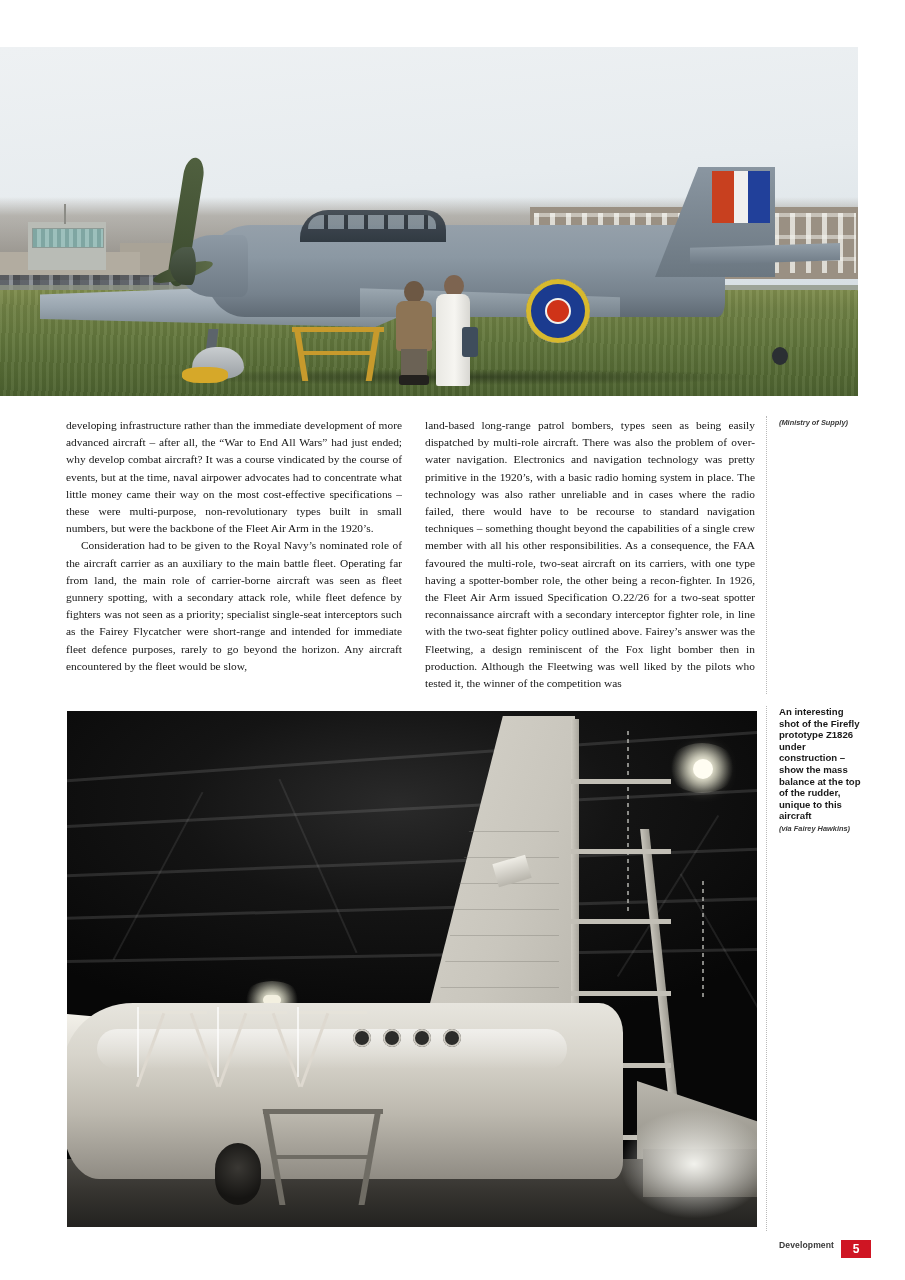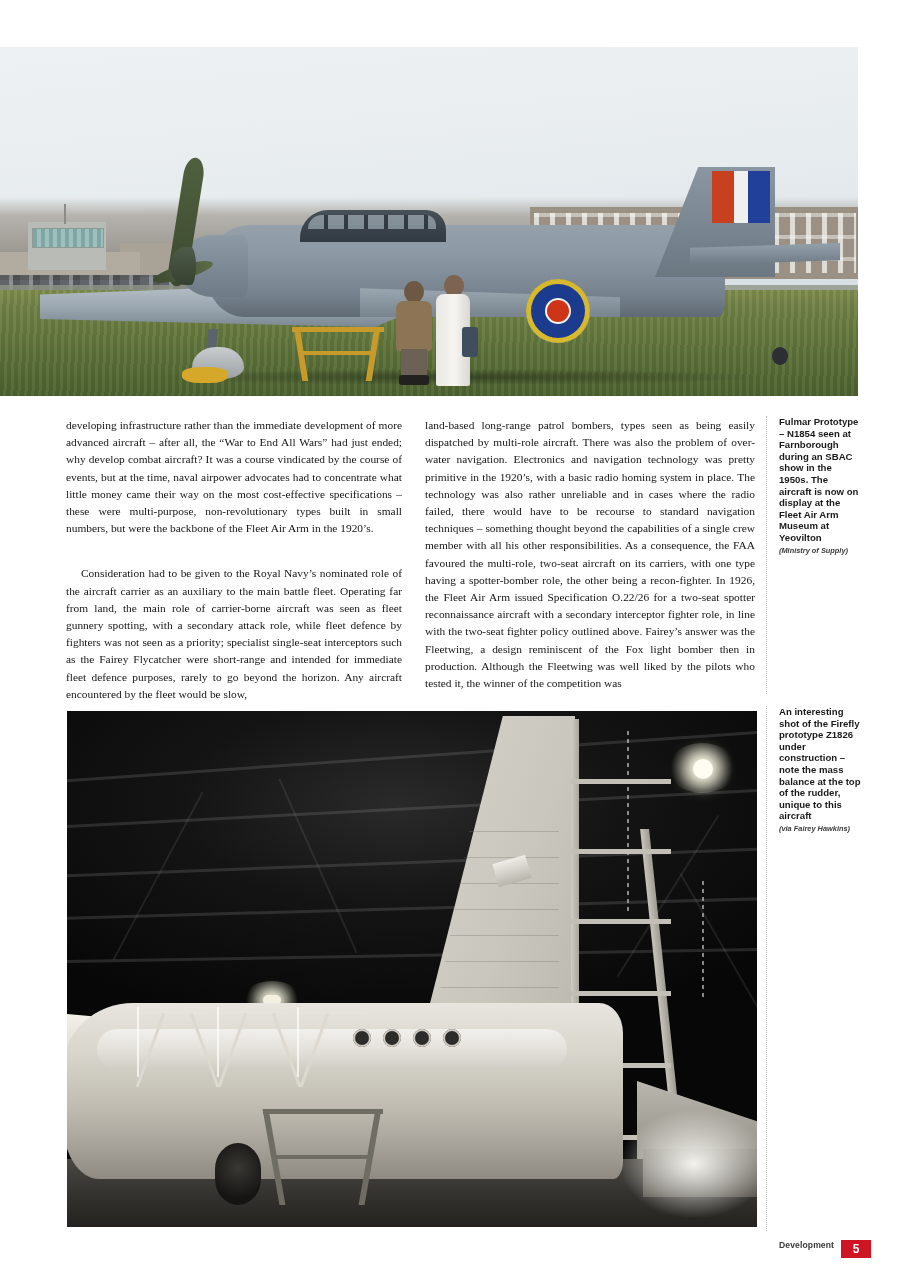--- a/index.html
+++ b/index.html
@@ -93,21 +93,21 @@
   .man-b .bag{position:absolute;left:26px;top:52px;width:16px;height:30px;background:#3f4d5c;border-radius:3px;}
   .shadow-ac{position:absolute;left:150px;top:322px;width:620px;height:16px;
        background:radial-gradient(ellipse at center,rgba(30,38,22,.55),rgba(30,38,22,0) 72%);}
 
   
   .col{position:absolute;font-size:11.4px;line-height:17.2px;text-align:justify;
        -webkit-hyphens:auto;hyphens:auto;color:#141414;}
   #col-left{left:66px;top:417px;width:336px;}
   #col-right{left:425px;top:417px;width:330px;}
   .col p{margin:0;}
-  .col p+p{text-indent:15px;margin-top:28px;}
+  .col p+p{text-indent:15px;}
 
   
   #rule-top{position:absolute;left:766px;top:416px;width:0;height:278px;
        border-left:1px dotted #b9b9b9;}
   #rule-bot{position:absolute;left:766px;top:706px;width:0;height:525px;
        border-left:1px dotted #b9b9b9;}
   .cap{position:absolute;left:779px;width:84px;
        font-family:"Liberation Sans",sans-serif;font-weight:bold;
        font-size:9.6px;line-height:11.6px;color:#1a1a1a;}
   #cap-1{top:416px;}
@@ -253,26 +253,25 @@
 </div>
 
 <div id="col-right" class="col">
   <p>land-based long-range patrol bombers, types seen as being easily dispatched by multi-role aircraft. There was also the problem of over-water navigation. Electronics and navigation technology was pretty primitive in the 1920’s, with a basic radio homing system in place. The technology was also rather unreliable and in cases where the radio failed, there would have to be recourse to standard navigation techniques – something thought beyond the capabilities of a single crew member with all his other responsibilities. As a consequence, the FAA favoured the multi-role, two-seat aircraft on its carriers, with one type having a spotter-bomber role, the other being a recon-fighter. In 1926, the Fleet Air Arm issued Specification O.22/26 for a two-seat spotter reconnaissance aircraft with a secondary interceptor fighter role, in line with the two-seat fighter policy outlined above. Fairey’s answer was the Fleetwing, a design reminiscent of the Fox light bomber then in production. Although the Fleetwing was well liked by the pilots who tested it, the winner of the competition was</p>
 </div>
 
 <div id="rule-top"></div>
 <div id="rule-bot"></div>
 
 <div id="cap-1" class="cap">
-  <span>Fulmar Prototype – N1854 seen at Farnborough during an SBAC show in the 1950s. The aircraft is now on display at the Fleet Air Arm Museum at Yeovilton</span>
   <span class="credit">(Ministry of Supply)</span>
 </div>
 
 <div id="cap-2" class="cap">
-  <span>An interesting shot of the Firefly prototype Z1826 under construction – note the mass balance at the top of the rudder, unique to this aircraft</span>
+  <span>An interesting shot of the Firefly prototype Z1826 under construction – show the mass balance at the top of the rudder, unique to this aircraft</span>
   <span class="credit">(via Fairey Hawkins)</span>
 </div>
 
 <div id="bot-photo">
   <div class="hangar-dark"></div>
 
   <div class="roof-truss rt1"></div>
   <div class="roof-truss rt2"></div>
   <div class="roof-truss rt3"></div>
   <div class="roof-truss rt4"></div>

